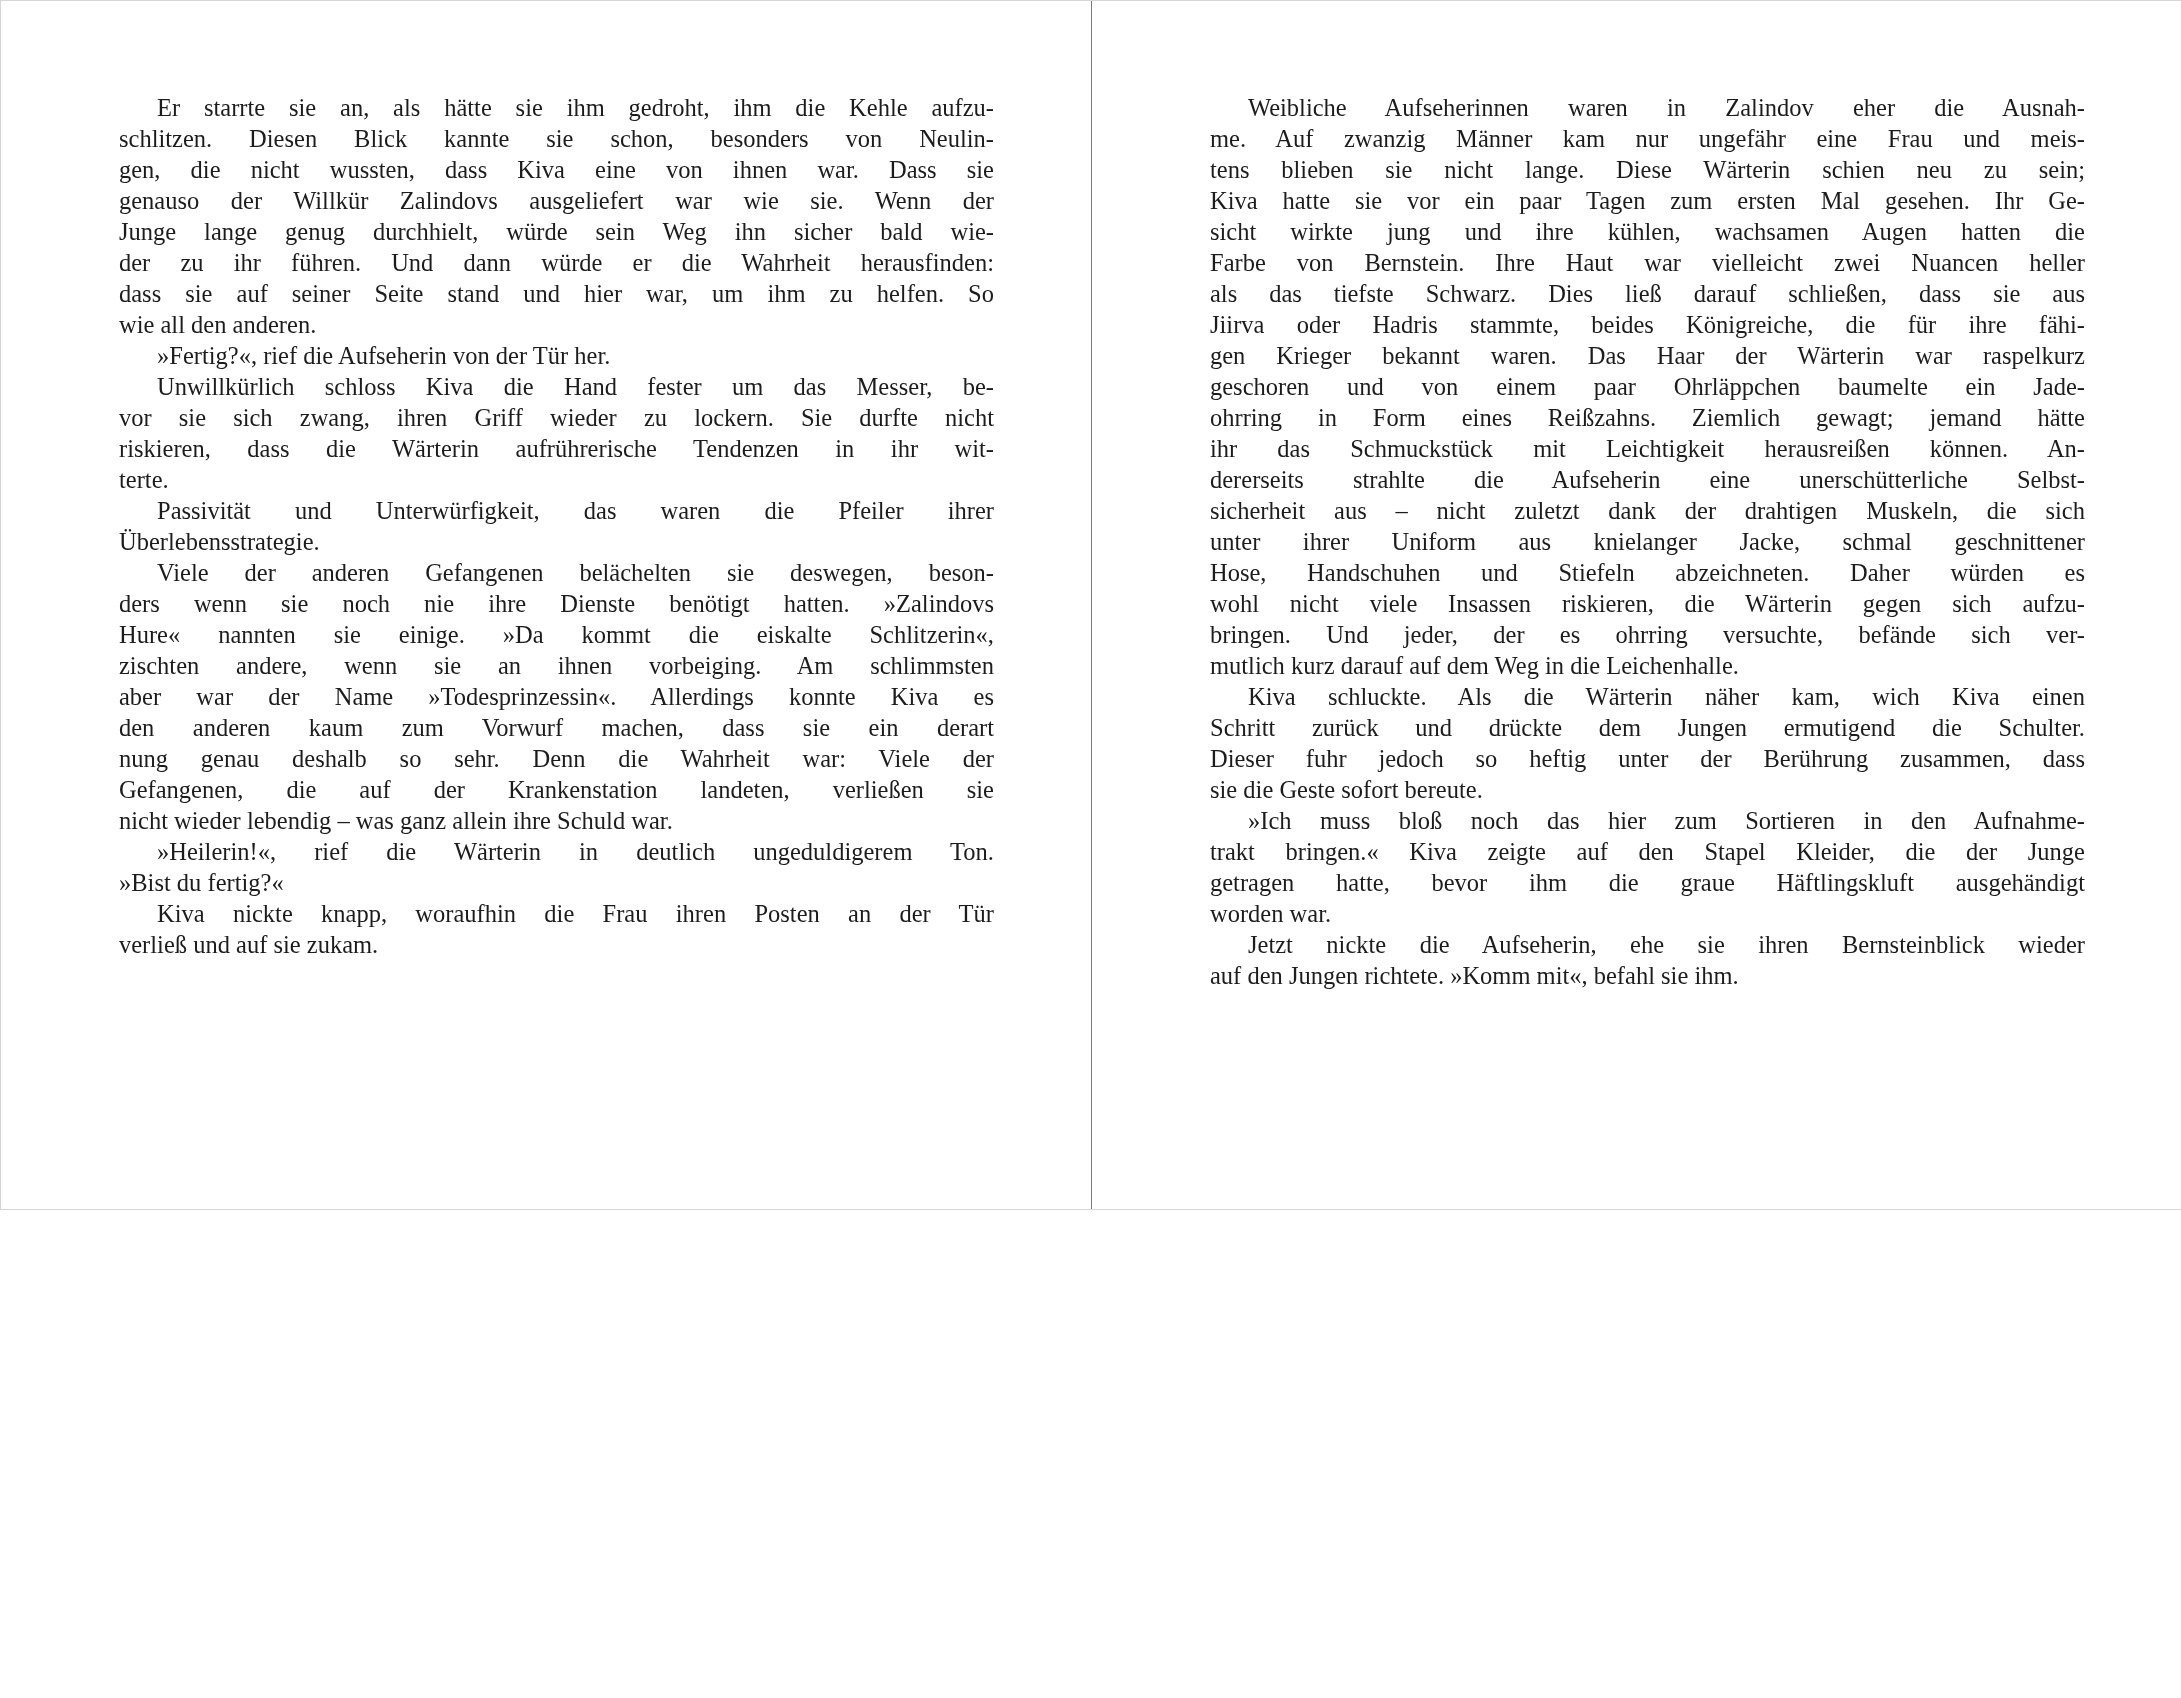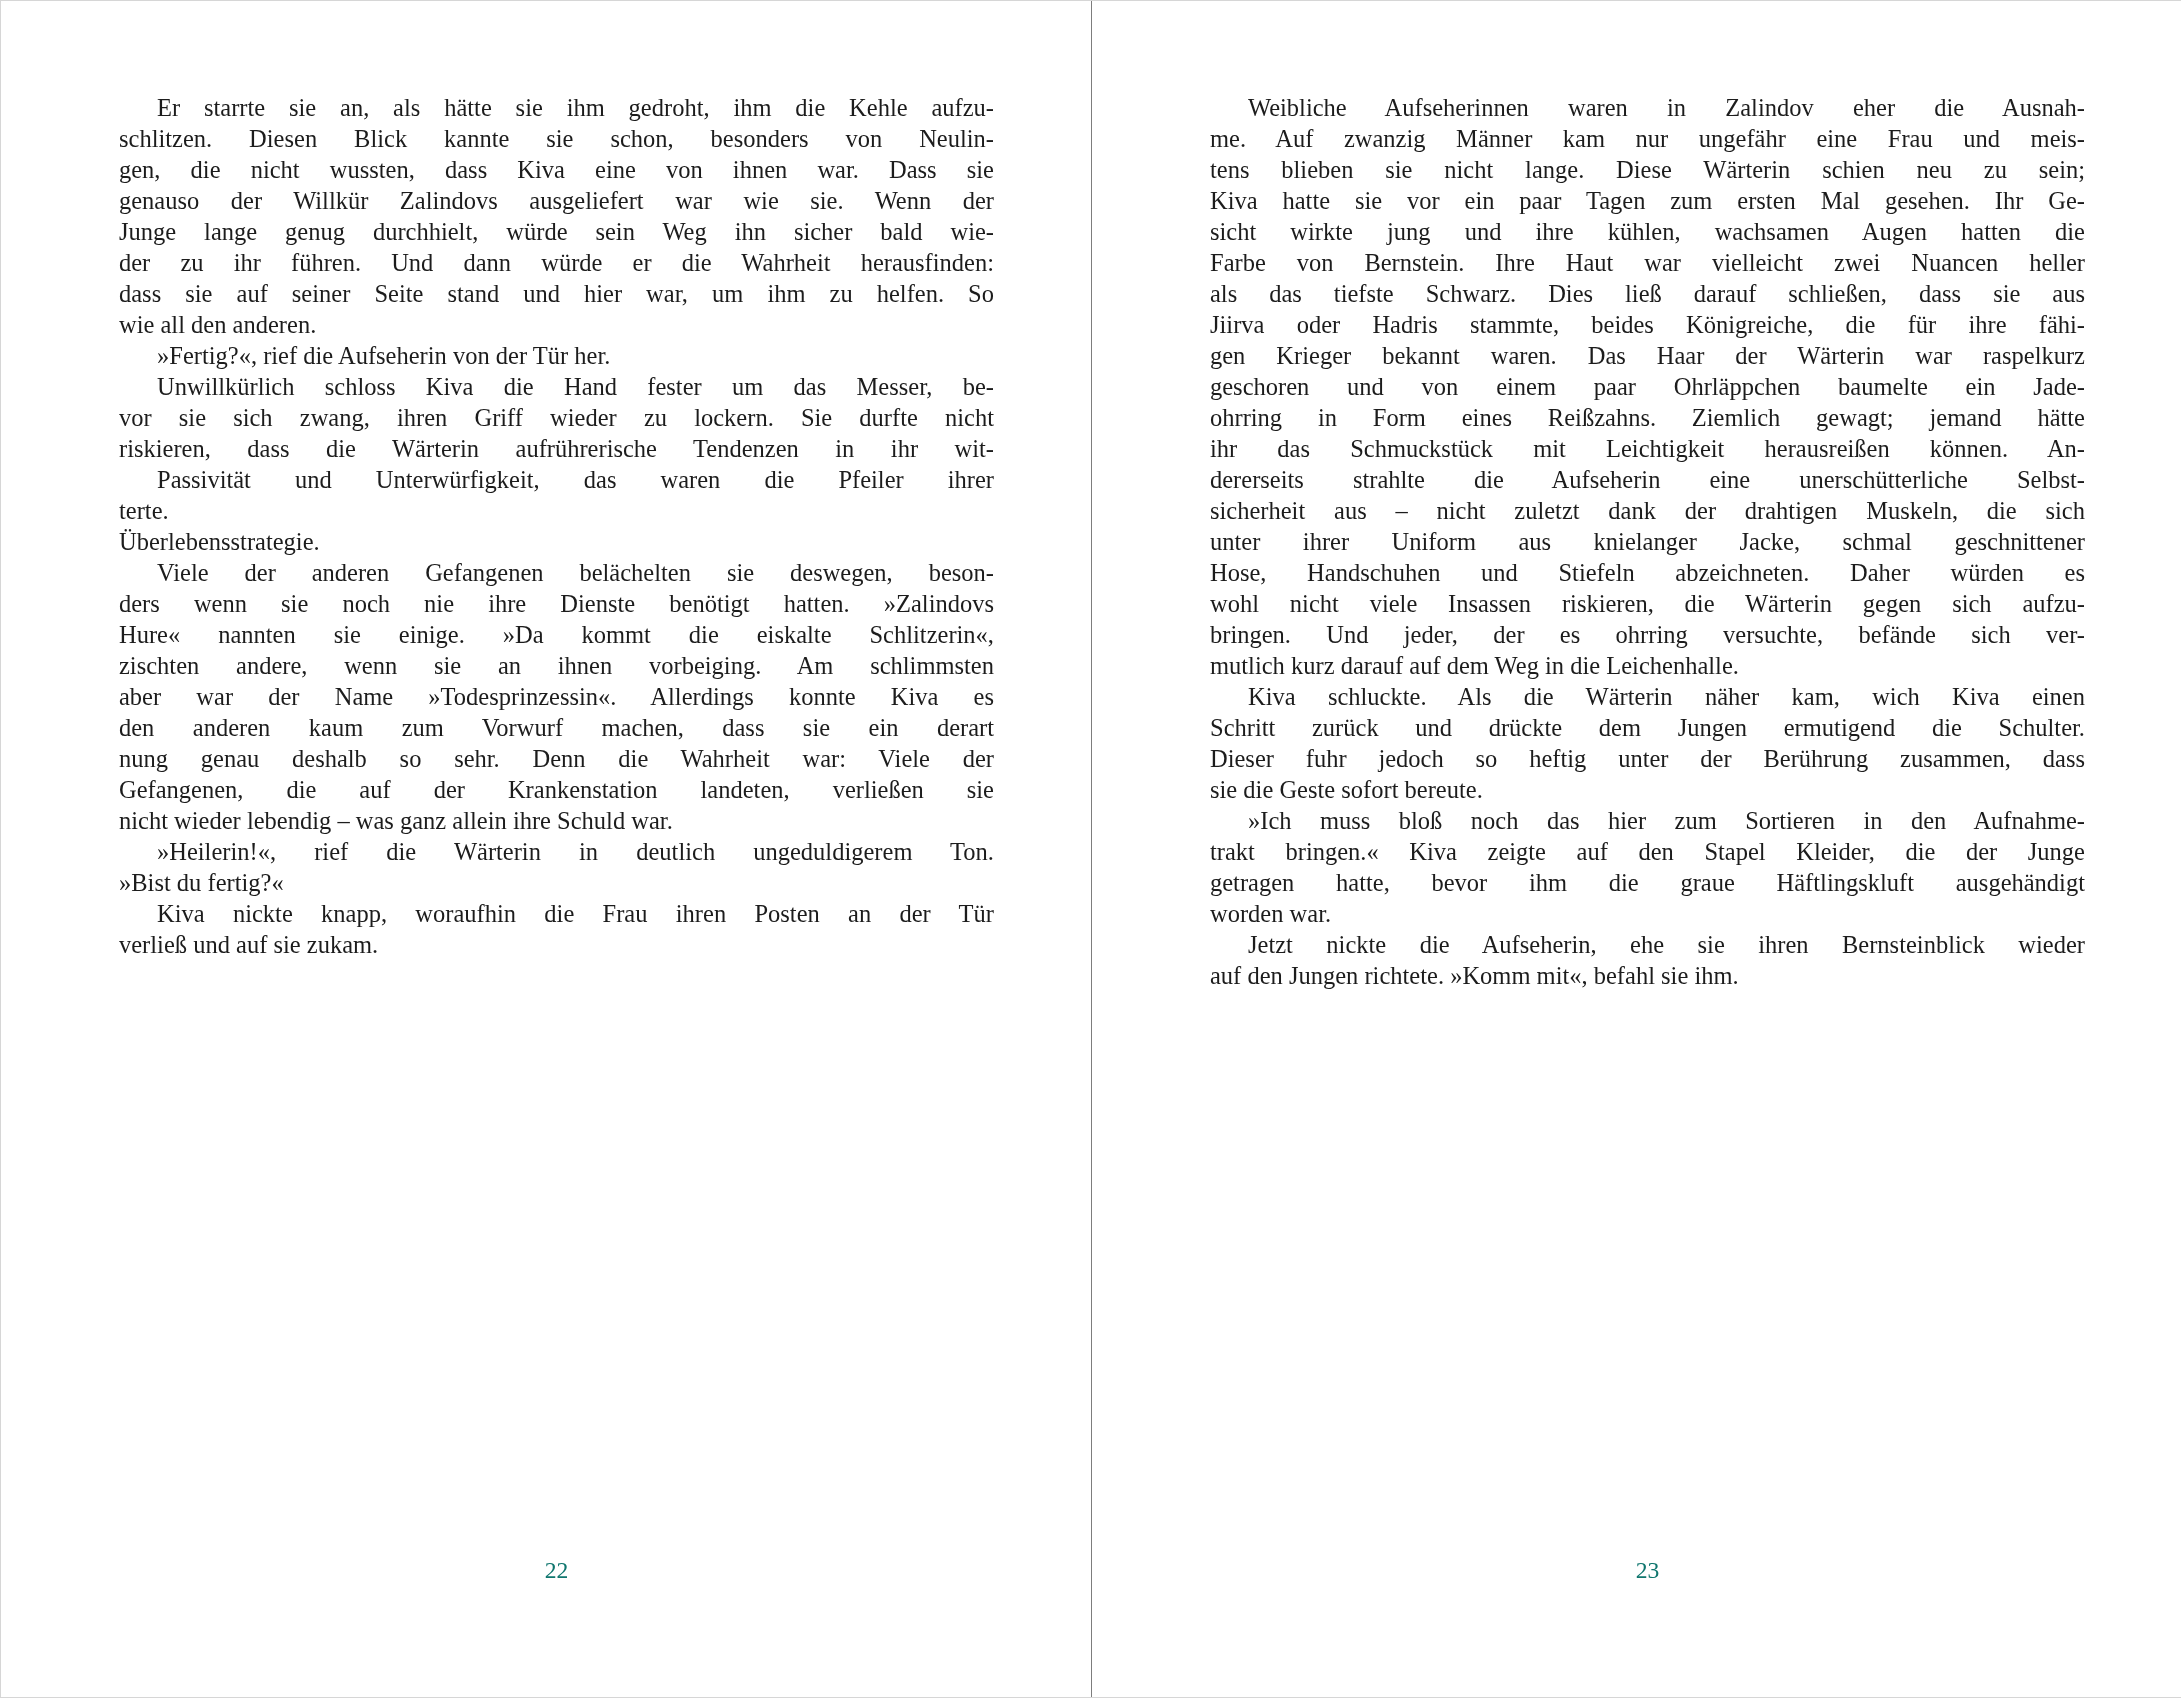--- a/index.html
+++ b/index.html
@@ -3,21 +3,21 @@
 <meta charset="utf-8">
 <style>
   html, body {
     margin: 0;
     padding: 0;
     background: #ffffff;
   }
   .spread {
     position: relative;
     width: 2182px;
-    height: 1698px;
+    height: 1210px;
     background: #ffffff;
     box-sizing: border-box;
     border: 0.9px solid #d6d6d6;
     overflow: hidden;
     font-family: "Liberation Serif", serif;
     color: #1c1c1c;
   }
   .page {
     position: absolute;
     top: 0;
@@ -76,22 +76,22 @@
         <div class="line">gen, die nicht wussten, dass Kiva eine von ihnen war. Dass sie</div>
         <div class="line">genauso der Willkür Zalindovs ausgeliefert war wie sie. Wenn der</div>
         <div class="line">Junge lange genug durchhielt, würde sein Weg ihn sicher bald wie-</div>
         <div class="line">der zu ihr führen. Und dann würde er die Wahrheit herausfinden:</div>
         <div class="line">dass sie auf seiner Seite stand und hier war, um ihm zu helfen. So</div>
         <div class="line end">wie all den anderen.</div>
         <div class="line indent end">»Fertig?«, rief die Aufseherin von der Tür her.</div>
         <div class="line indent">Unwillkürlich schloss Kiva die Hand fester um das Messer, be-</div>
         <div class="line">vor sie sich zwang, ihren Griff wieder zu lockern. Sie durfte nicht</div>
         <div class="line">riskieren, dass die Wärterin aufrührerische Tendenzen in ihr wit-</div>
+        <div class="line end">terte.</div>
         <div class="line indent">Passivität und Unterwürfigkeit, das waren die Pfeiler ihrer</div>
-        <div class="line end">terte.</div>
         <div class="line end">Überlebensstrategie.</div>
         <div class="line indent">Viele der anderen Gefangenen belächelten sie deswegen, beson-</div>
         <div class="line">ders wenn sie noch nie ihre Dienste benötigt hatten. »Zalindovs</div>
         <div class="line">Hure« nannten sie einige. »Da kommt die eiskalte Schlitzerin«,</div>
         <div class="line">zischten andere, wenn sie an ihnen vorbeiging. Am schlimmsten</div>
         <div class="line">aber war der Name »Todesprinzessin«. Allerdings konnte Kiva es</div>
         <div class="line">den anderen kaum zum Vorwurf machen, dass sie ein derart</div>
         <div class="line">nung genau deshalb so sehr. Denn die Wahrheit war: Viele der</div>
         <div class="line">Gefangenen, die auf der Krankenstation landeten, verließen sie</div>
         <div class="line end">nicht wieder lebendig – was ganz allein ihre Schuld war.</div>

